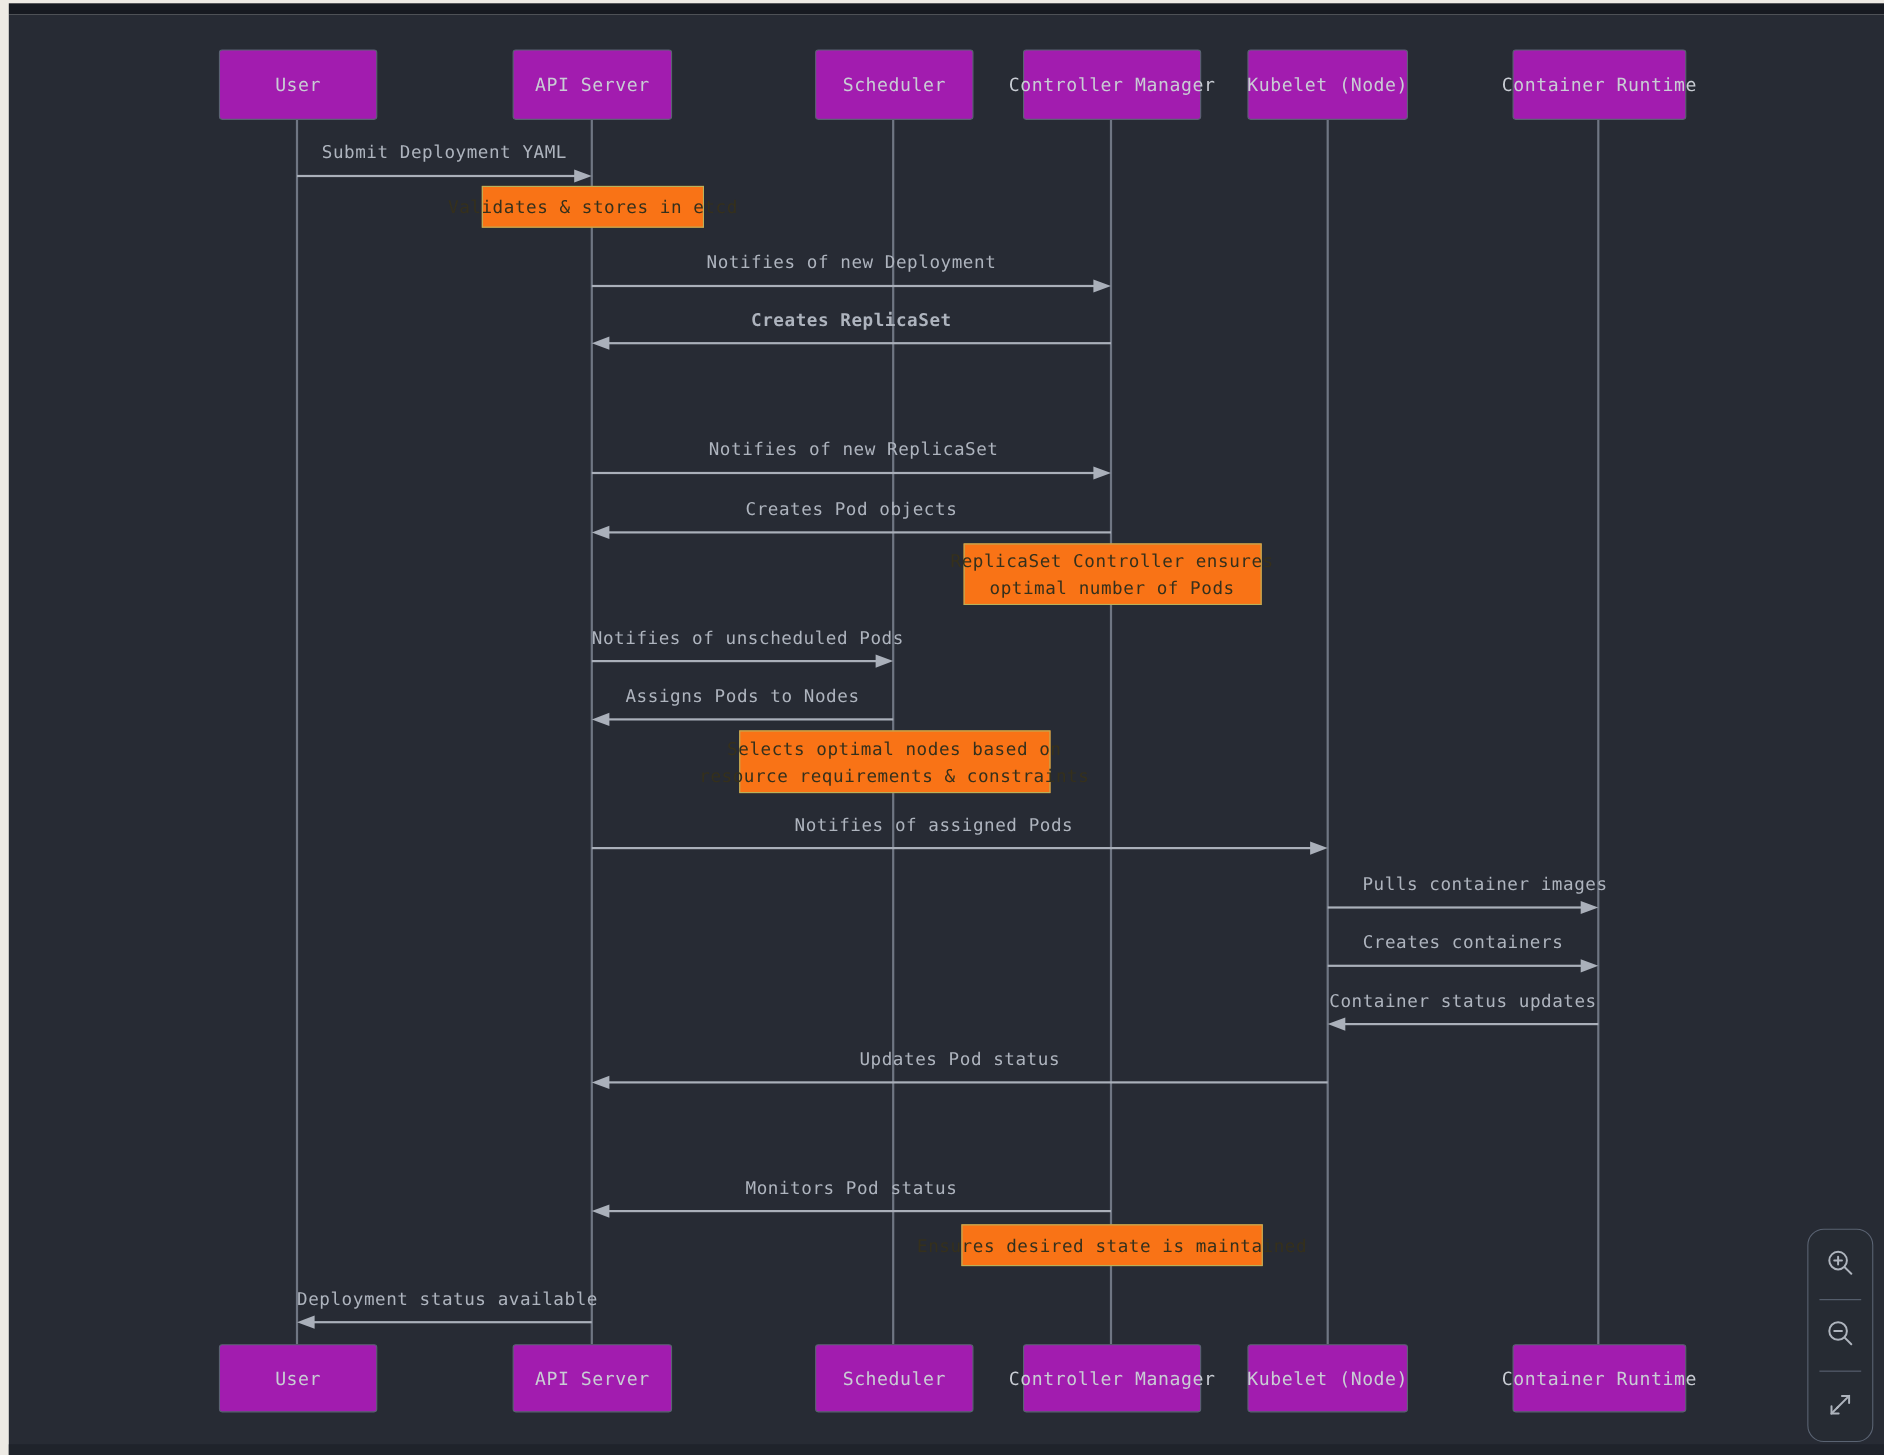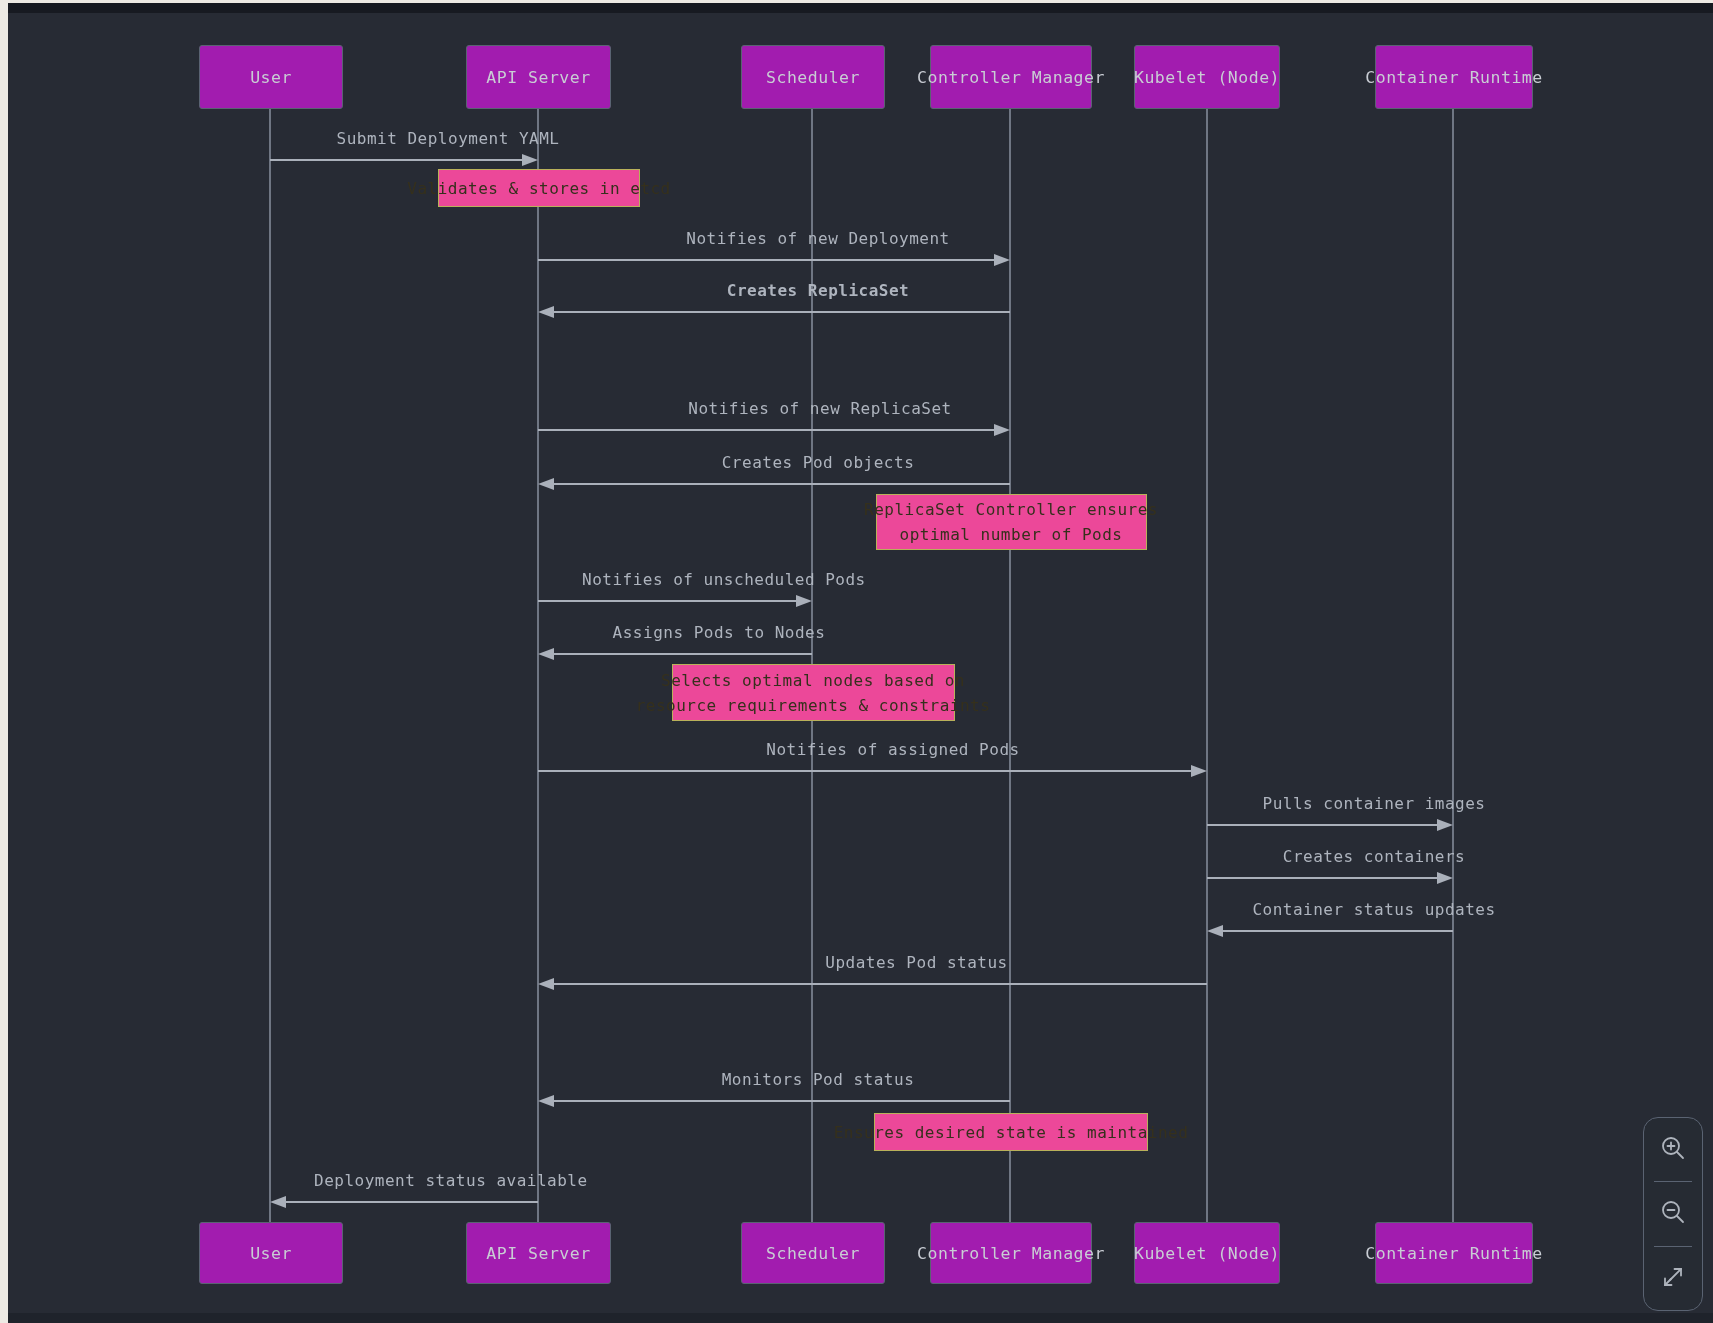--- a/index.html
+++ b/index.html
@@ -13,28 +13,28 @@
   .bottom-strip{position:absolute;left:8px;bottom:0;right:0;height:10px;background:#1f232b;}
   .stage{position:absolute;left:0;top:0;width:1713px;height:1323px;}
   .lifeline{position:absolute;width:1.5px;background:#7d8492;opacity:.85;}
   .pbox{
     position:absolute;background:#a21caf;border:1.5px solid #5a6372;border-radius:3px;
     display:flex;align-items:center;justify-content:center;
     color:#c9cdd4;font-size:16.5px;white-space:nowrap;letter-spacing:.5px;
   }
   .msg-label{
     position:absolute;text-align:center;color:#aeb4be;font-size:16px;
-    white-space:nowrap;letter-spacing:.5px;margin-left:44px;
+    white-space:nowrap;letter-spacing:.5px;
   }
   .msg-line{position:absolute;height:2px;background:#aab0ba;}
   .arrow-head{position:absolute;width:0;height:0;border-top:6px solid transparent;border-bottom:6px solid transparent;}
   .arrow-right{border-left:16px solid #aab0ba;}
   .arrow-left{border-right:16px solid #aab0ba;}
   .note{
-    position:absolute;background:#ec4899;border:1px solid #b9b15a;
+    position:absolute;background:#f97316;border:1px solid #b9b15a;
     display:flex;flex-direction:column;align-items:center;justify-content:center;
     color:#35301c;font-size:16px;letter-spacing:.5px;overflow:visible;
   }
   .note .nline{white-space:pre;line-height:25px;text-align:center;}
   .zoom-panel{
     position:absolute;left:1643px;top:1117px;width:58px;height:192px;
     border:1.5px solid #5a6372;border-radius:15px;background:rgba(39,43,52,.6);
     display:flex;flex-direction:column;align-items:center;justify-content:space-evenly;
   }
   .zoom-btn{width:30px;height:30px;display:flex;align-items:center;justify-content:center;
@@ -83,21 +83,21 @@
     <div class="arrow-head arrow-left" style="top: 478px; left: 538px;"></div>
     <div class="msg-label" style="left: 538px; width: 274px; top: 570px;">Notifies of unscheduled Pods</div>
     <div class="msg-line" style="top: 600px; left: 538px; width: 260px;"></div>
     <div class="arrow-head arrow-right" style="top: 595px; left: 796px;"></div>
     <div class="msg-label" style="left: 538px; width: 274px; top: 623px;">Assigns Pods to Nodes</div>
     <div class="msg-line" style="top: 653px; left: 552px; width: 260px;"></div>
     <div class="arrow-head arrow-left" style="top: 648px; left: 538px;"></div>
     <div class="msg-label" style="left: 538px; width: 622px; top: 740px;">Notifies of assigned Pods</div>
     <div class="msg-line" style="top: 770px; left: 538px; width: 655px;"></div>
     <div class="arrow-head arrow-right" style="top: 765px; left: 1191px;"></div>
-    <div class="msg-label" style="left: 1207px; width: 246px; top: 794px;">Pulls container images</div>
+    <div class="msg-label" style="left: 1207px; width: 246px; top: 794px; padding-left: 20px;">Pulls container images</div>
     <div class="msg-line" style="top: 824px; left: 1207px; width: 232px;"></div>
     <div class="arrow-head arrow-right" style="top: 819px; left: 1437px;"></div>
     <div class="msg-label" style="left: 1207px; width: 246px; top: 847px;">Creates containers</div>
     <div class="msg-line" style="top: 877px; left: 1207px; width: 232px;"></div>
     <div class="arrow-head arrow-right" style="top: 872px; left: 1437px;"></div>
     <div class="msg-label" style="left: 1207px; width: 246px; top: 900px;">Container status updates</div>
     <div class="msg-line" style="top: 930px; left: 1221px; width: 232px;"></div>
     <div class="arrow-head arrow-left" style="top: 925px; left: 1207px;"></div>
     <div class="msg-label" style="left: 538px; width: 669px; top: 953px;">Updates Pod status</div>
     <div class="msg-line" style="top: 983px; left: 552px; width: 655px;"></div>

